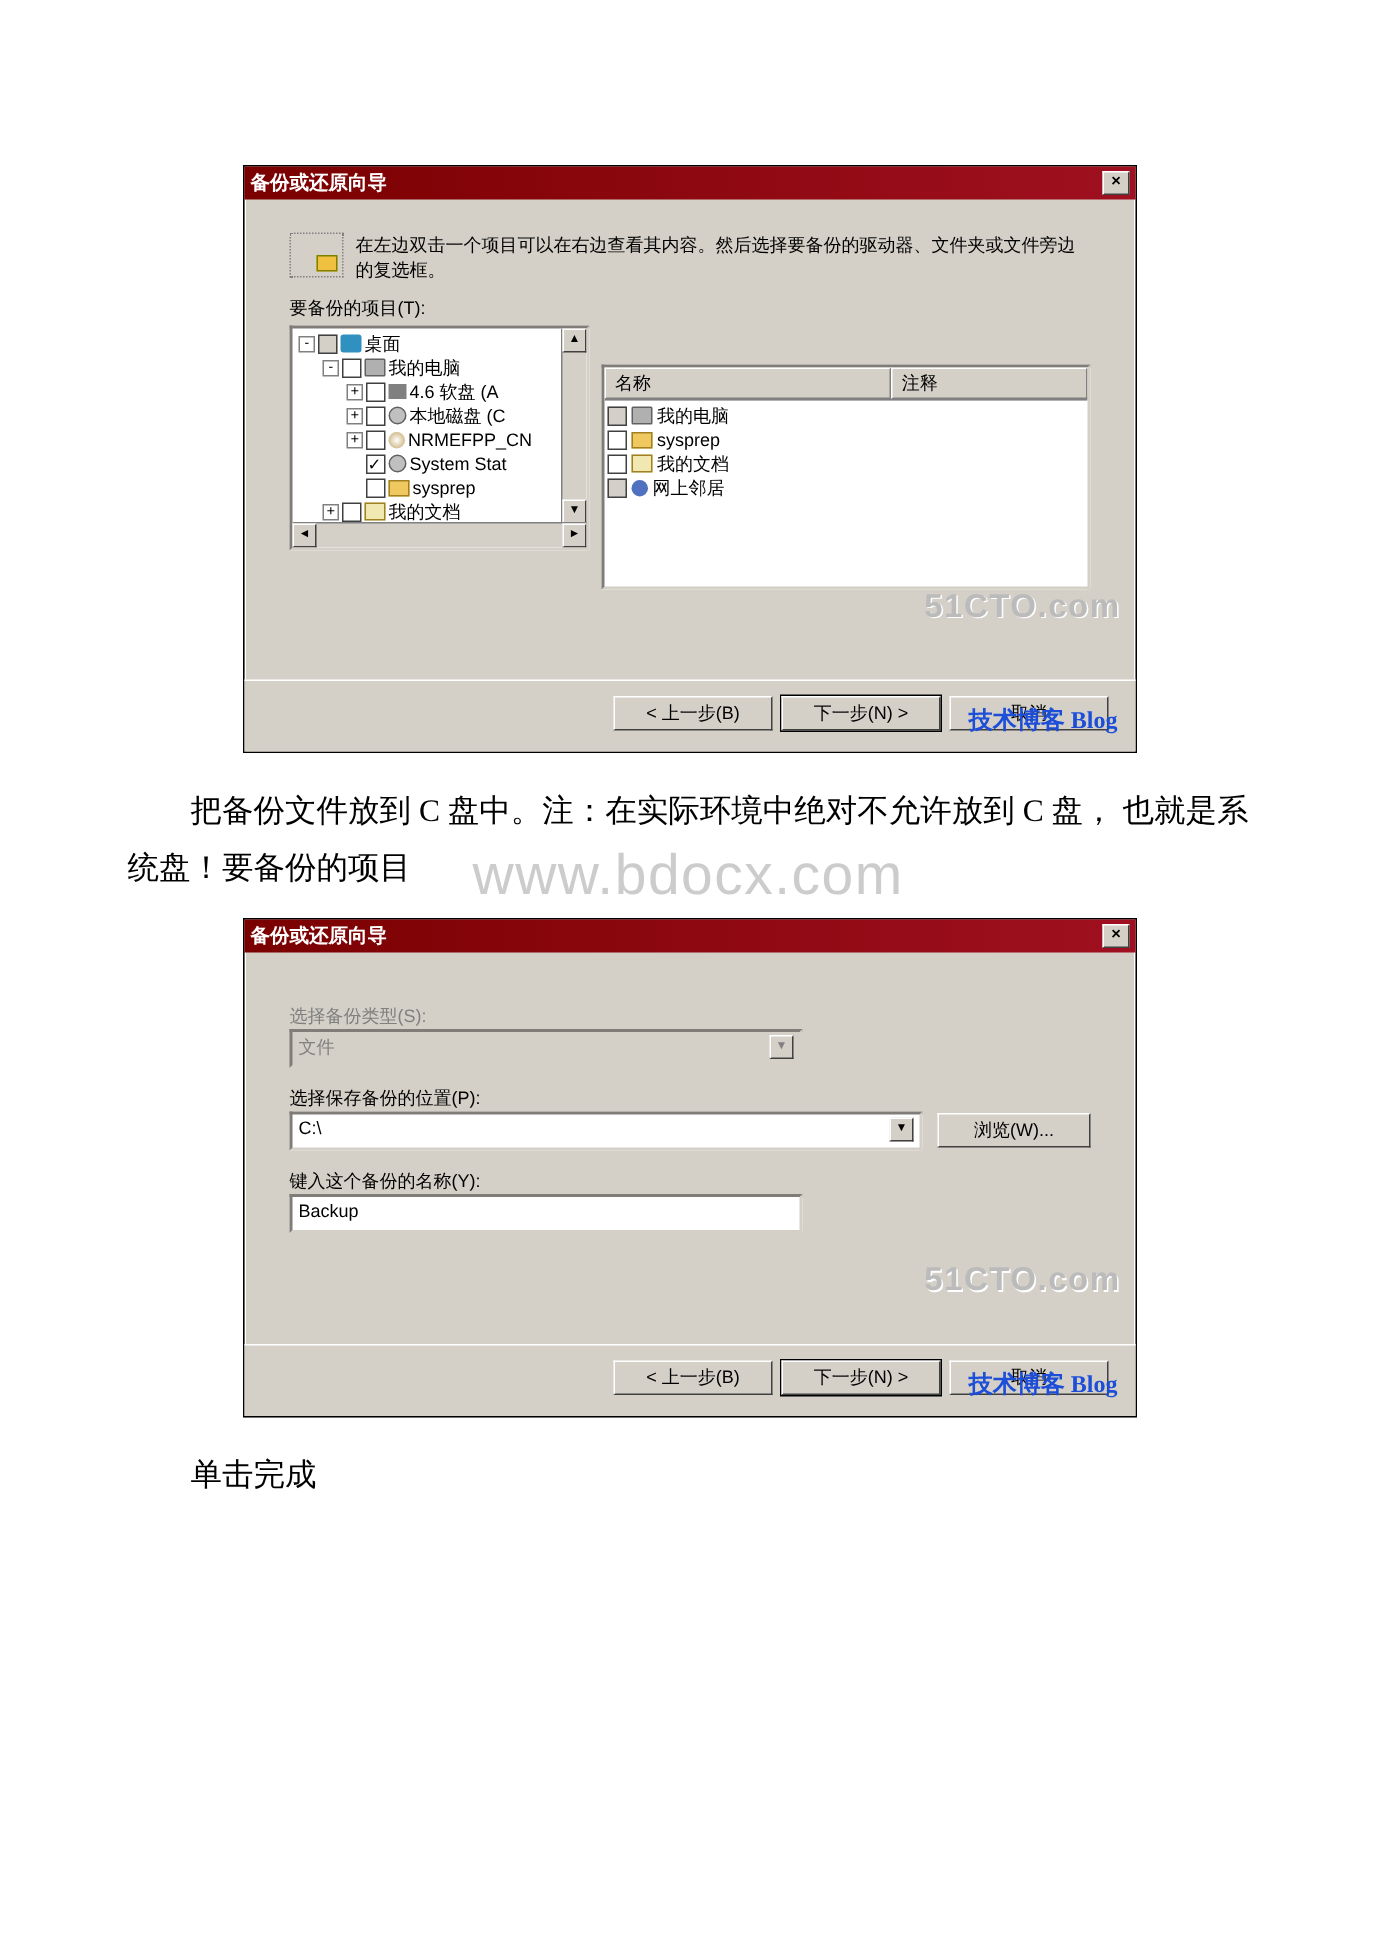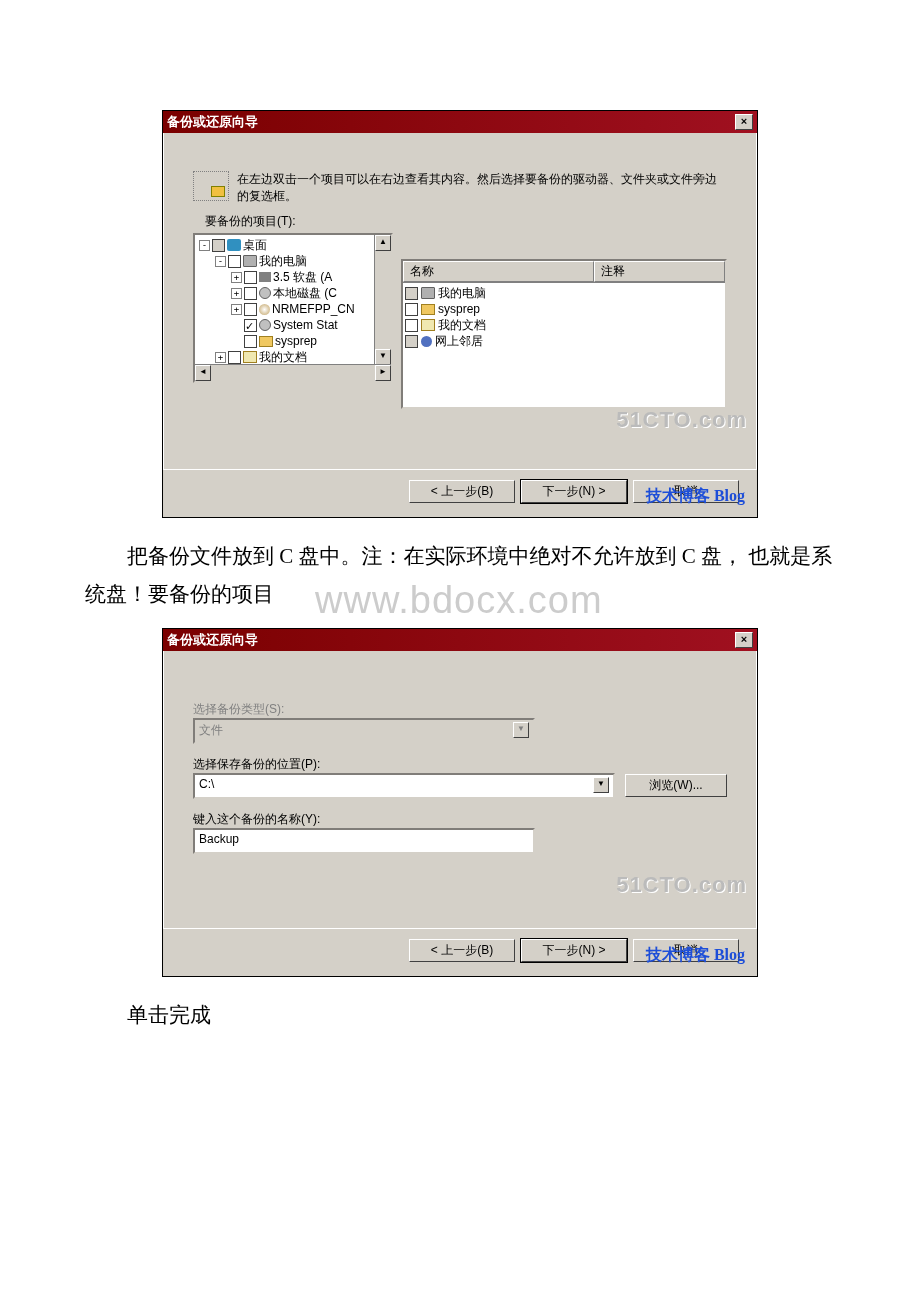--- a/index.html
+++ b/index.html
@@ -79,21 +79,21 @@
     justify-content: center;
   }
   .header .icon .inner {
     width: 30px;
     height: 22px;
     background: #d4d0c8;
     border: 1px solid #fff;
     border-radius: 2px;
   }
   .body {
-    padding: 38px 30px 20px 30px;
+    padding: 22px 30px 20px 30px;
     font-family: "SimSun", sans-serif;
     font-size: 12px;
     color: #000;
   }
   .body .instr {
     display: flex;
     gap: 8px;
     margin-bottom: 8px;
   }
   .body .instr .pic {
@@ -104,21 +104,21 @@
     flex-shrink: 0;
   }
   .body .instr .pic::after {
     content: "";
     position: absolute;
     right: 3px; bottom: 3px;
     width: 12px; height: 9px;
     background: #f0c040;
     border: 1px solid #808000;
   }
-  .label { margin-bottom: 3px; margin-left: 12px; }
+  .label { margin-bottom: 3px; }
   .panes {
     display: flex;
     gap: 8px;
   }
   .pane {
     background: #fff;
     border: 2px inset #d4d0c8;
     height: 150px;
     font-size: 12px;
     font-family: Tahoma, "SimSun", sans-serif;
@@ -296,21 +296,21 @@
                 <span class="box">-</span>
                 <span class="chk"></span>
                 <span class="ic ic-computer"></span>
                 <span>我的电脑</span>
               </div>
               <div class="tree-line">
                 <span class="spacer" style="width: 32px;"></span>
                 <span class="box">+</span>
                 <span class="chk"></span>
                 <span class="ic ic-floppy"></span>
-                <span>3.5 软盘  (A</span>
+                <span>4.6 软盘  (A</span>
               </div>
               <div class="tree-line">
                 <span class="spacer" style="width: 32px;"></span>
                 <span class="box">+</span>
                 <span class="chk"></span>
                 <span class="ic ic-disk"></span>
                 <span>本地磁盘  (C</span>
               </div>
               <div class="tree-line">
                 <span class="spacer" style="width: 32px;"></span>

